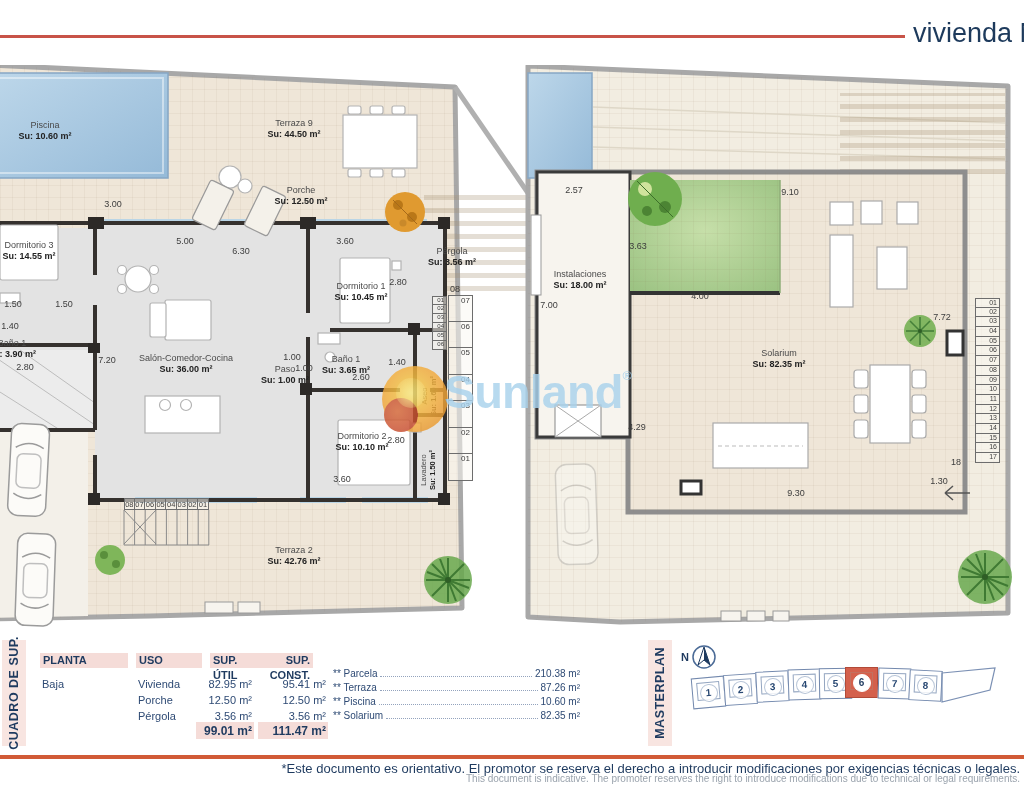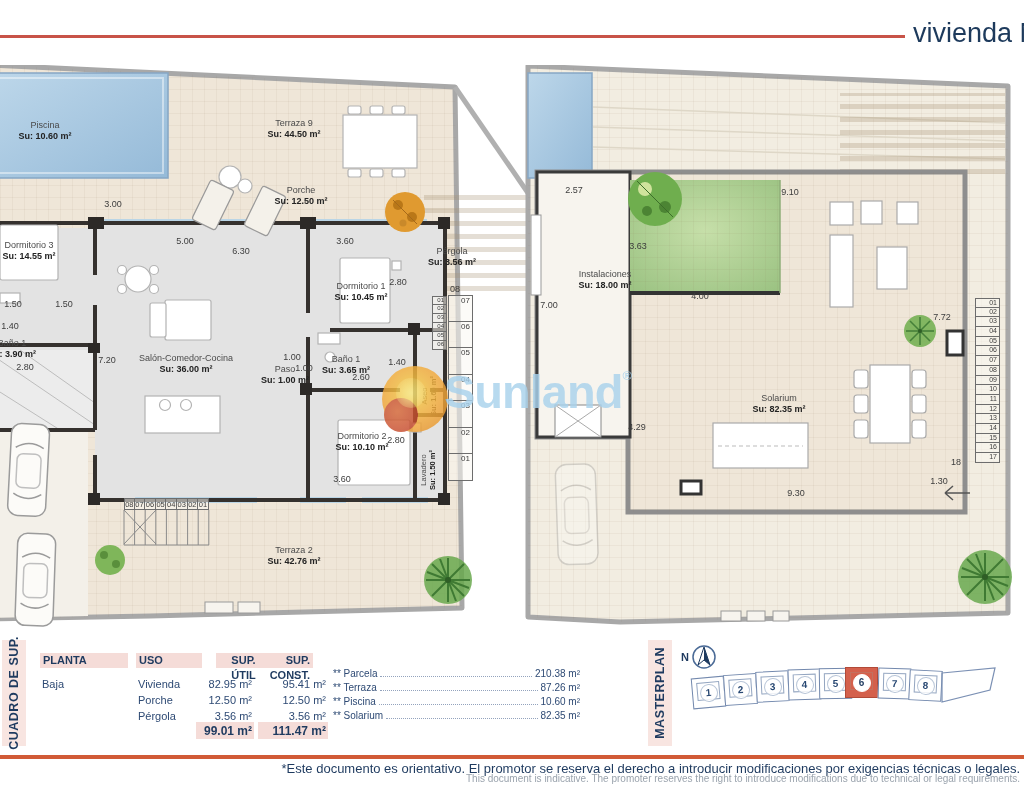--- a/index.html
+++ b/index.html
@@ -432,25 +432,25 @@
       <div class="cell">08</div>
       <div class="cell">07</div>
       <div class="cell">06</div>
       <div class="cell">05</div>
       <div class="cell">04</div>
       <div class="cell">03</div>
       <div class="cell">02</div>
       <div class="cell">01</div>
     </div>
 
-  <div class="rlabel" style="left:580px;top:269px;margin-left:25px;">
+  <div class="rlabel" style="left:580px;top:269px;">
     <div class="rname">Instalaciones</div>
       <div class="rarea">Su: 18.00 m²</div>
     </div>
-  <div class="rlabel" style="left:779px;top:348px;margin-top:45px;">
+  <div class="rlabel" style="left:779px;top:348px;">
     <div class="rname">Solarium</div>
       <div class="rarea">Su: 82.35 m²</div>
     </div>
 
   <div class="dim" style="left:574px;top:190px;">2.57</div>
   <div class="dim" style="left:790px;top:192px;">9.10</div>
   <div class="dim" style="left:638px;top:246px;">3.63</div>
   <div class="dim" style="left:700px;top:296px;">4.00</div>
   <div class="dim" style="left:549px;top:305px;">7.00</div>
   <div class="dim" style="left:942px;top:317px;">7.72</div>
@@ -485,21 +485,21 @@
     <div class="wm-sun3"></div>
     <div class="wm-text"><span>Sunland</span><span class="wm-reg">®</span></div>
   </div>
 
   <div class="side-strip" style="left:2px;top:640px;">
     <span>CUADRO DE SUP.</span>
     </div>
 
   <div class="th" style="left:40px;top:653px;width:88px;">PLANTA</div>
   <div class="th" style="left:136px;top:653px;width:66px;">USO</div>
-  <div class="th" style="left:216px;top:653px;width:55px;text-align:center;">SUP. ÚTIL</div>
+  <div class="th" style="left:210px;top:653px;width:55px;text-align:left;">SUP. ÚTIL</div>
   <div class="th" style="left:260px;top:653px;width:53px;text-align:right;">SUP. CONST.</div>
 
   <div class="td" style="left:42px;top:678px;">Baja</div>
   <div class="td" style="left:138px;top:678px;">Vivienda</div>
   <div class="td right" style="left:252px;top:678px;">82.95 m²</div>
   <div class="td right" style="left:326px;top:678px;">95.41 m²</div>
   <div class="td" style="left:138px;top:694px;">Porche</div>
   <div class="td right" style="left:252px;top:694px;">12.50 m²</div>
   <div class="td right" style="left:326px;top:694px;">12.50 m²</div>
   <div class="td" style="left:138px;top:710px;">Pérgola</div>

